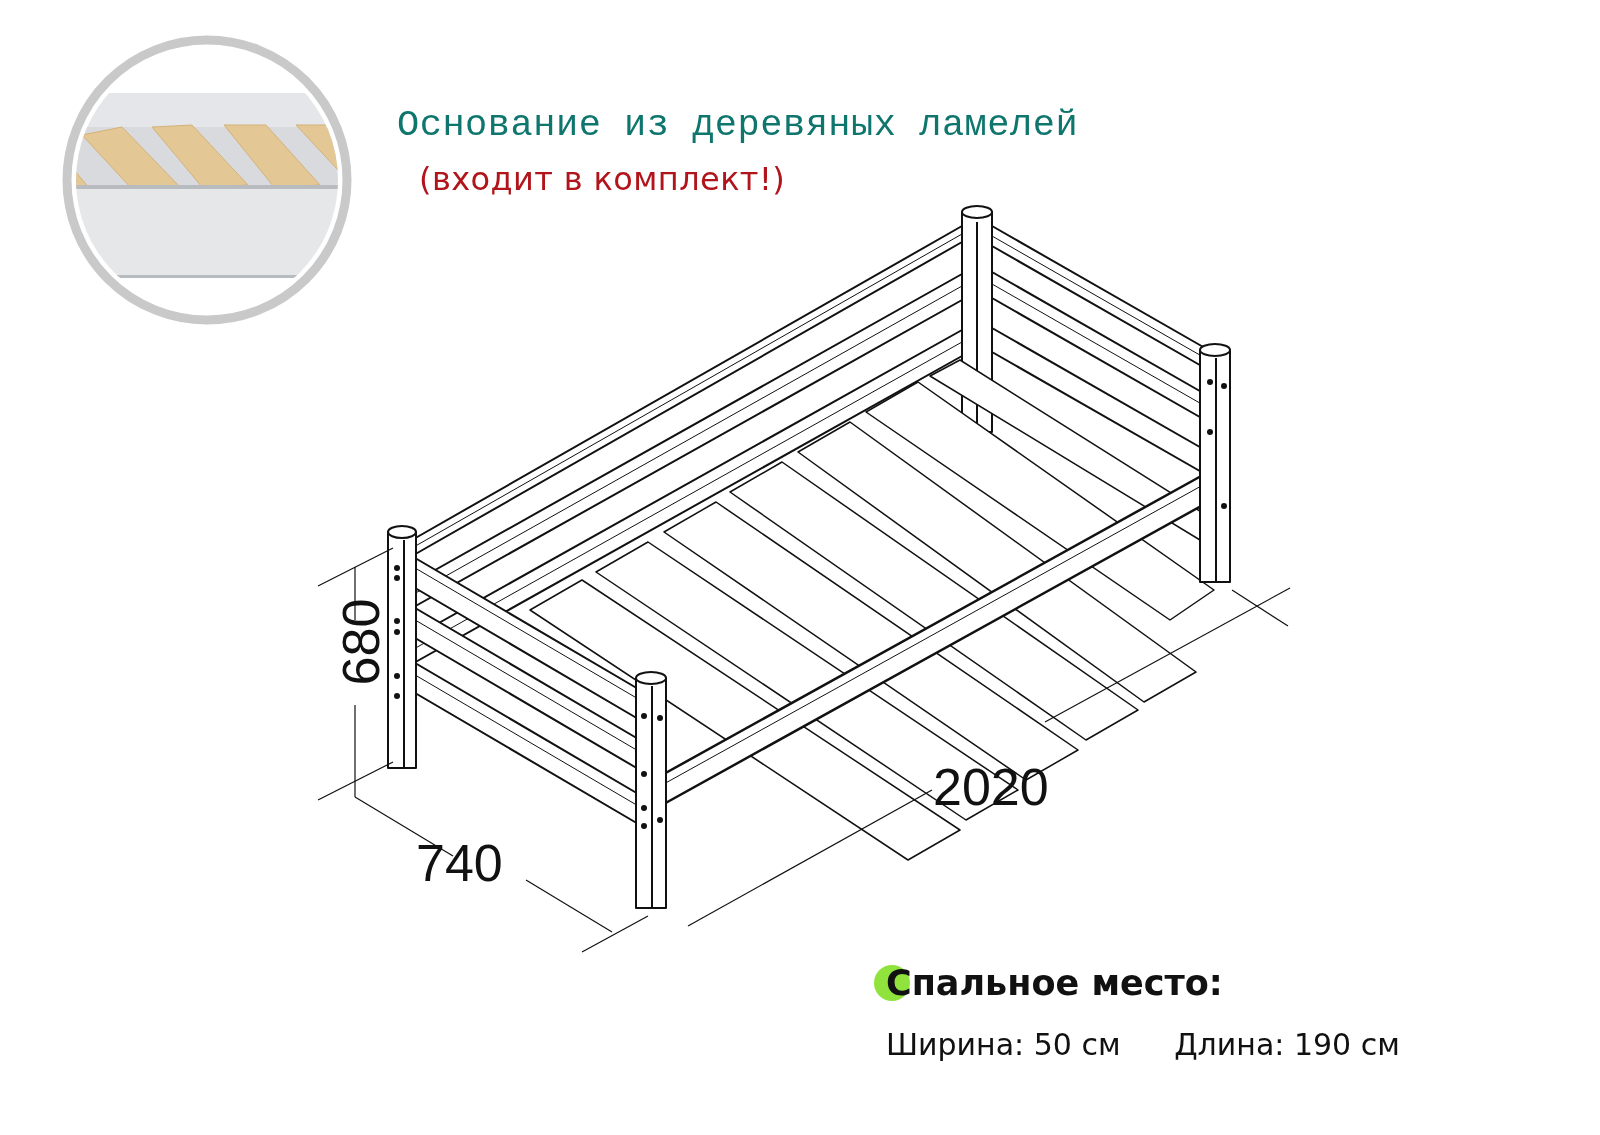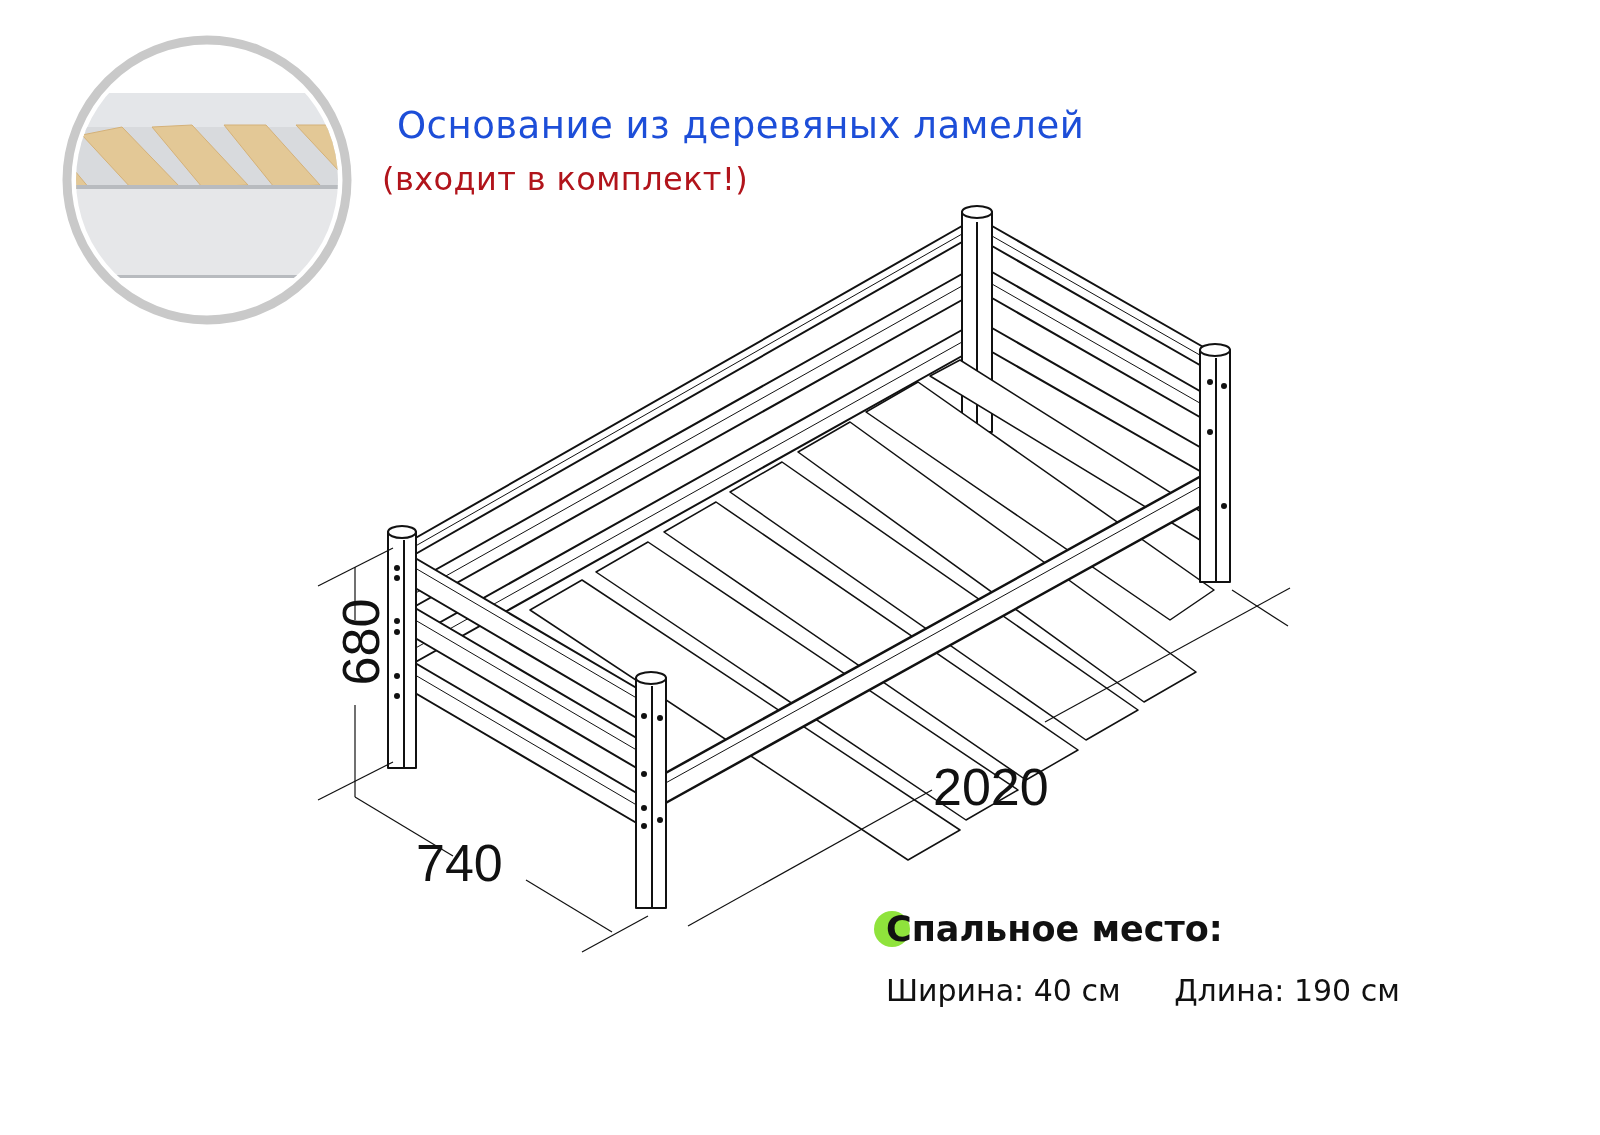--- a/index.html
+++ b/index.html
@@ -1,28 +1,28 @@
 <!DOCTYPE html>
 <html><head>
 <meta charset="utf-8">
 <style>
   html, body { margin:0; padding:0; background:#ffffff; }
   body { width:1600px; height:1135px; position:relative; overflow:hidden;
          font-family:"DejaVu Sans", "Liberation Sans", sans-serif; color:#111; }
   .inset { position:absolute; left:62px; top:35px; width:290px; height:290px; }
   .title { position:absolute; left:397px; top:104px; font-size:37px; font-weight:400;
-           letter-spacing:0.5px; color:#1d4ed8; white-space:nowrap; }
-  .subtitle { position:absolute; left:382px; top:160px; font-size:32px; color:#b1141b;
+           letter-spacing:0.5px; color:#0f766e; white-space:nowrap;font-family:Liberation Mono, monospace; }
+  .subtitle { position:absolute; left:419px; top:160px; font-size:32px; color:#b1141b;
               white-space:nowrap; letter-spacing:0.4px; }
   .diagram { position:absolute; left:0; top:0; width:1600px; height:1135px; }
   .dim { position:absolute; font-family:"Liberation Sans", sans-serif; font-size:52px; color:#111; }
   .dim-h { left:318px; top:612px; transform:rotate(-90deg); transform-origin:center; }
   .dim-w { left:416px; top:833px; }
   .dim-l { left:933px; top:734px;margin-top:23px; }
-  .spec { position:absolute; left:886px; top:909px; }
+  .spec { position:absolute; left:886px; top:963px; }
   .spec-dot { position:absolute; left:-12px; top:2px; width:36px; height:36px; border-radius:50%;
               background:#8fe33c; }
   .spec-title { position:relative; font-size:35px; font-weight:700; color:#111; white-space:nowrap; }
   .spec-row { position:absolute; left:0; top:64px; font-size:30px; color:#111; white-space:nowrap; }
   .spec-row span { margin-right:44px; }
 </style>
 </head>
 <body>
 
 <div class="inset">
@@ -153,16 +153,16 @@
 </svg>
 
 <div class="dim dim-h">680</div>
 <div class="dim dim-w">740</div>
 <div class="dim dim-l">2020</div>
 
 <div class="spec">
   <div class="spec-dot"></div>
   <div class="spec-title">Спальное место:</div>
   <div class="spec-row">
-    <span>Ширина: 40 см</span>
+    <span>Ширина: 50 см</span>
     <span>Длина: 190 см</span>
   </div>
 </div>
 
 </body></html>

